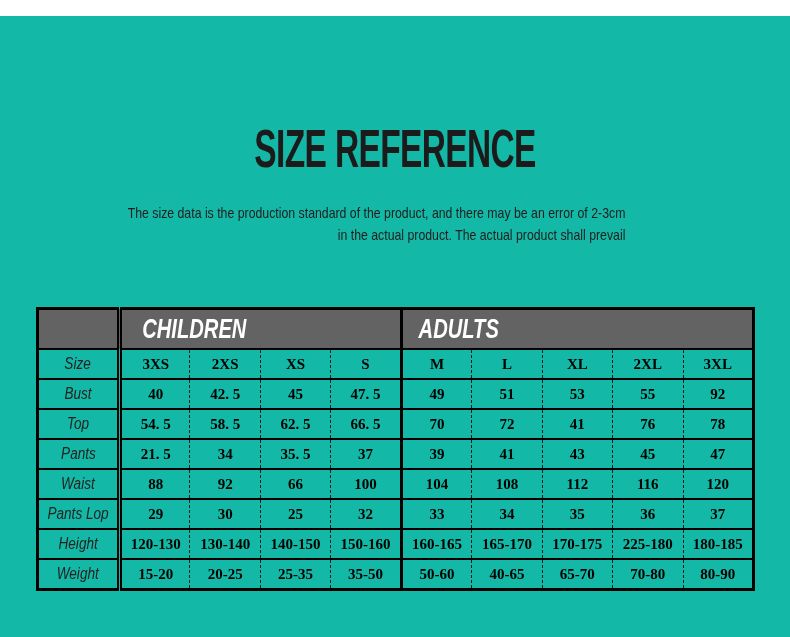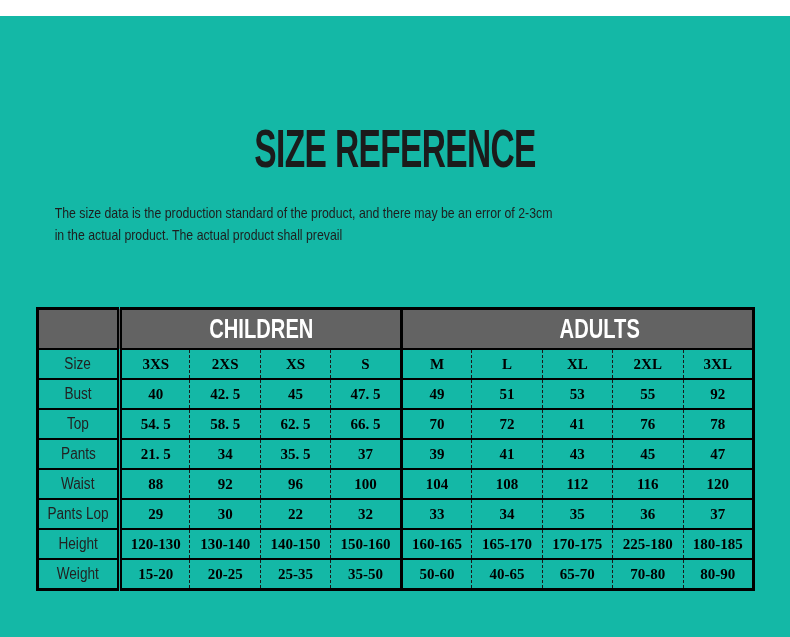--- a/index.html
+++ b/index.html
@@ -32,21 +32,21 @@
     transform: scaleX(0.62);
     transform-origin: center center;
   }
 
   
   .subtitle {
     position: absolute;
     top: 186px;
     left: 0;
     width: 680px;
-    text-align: left;
+    text-align: right;
   }
   .subtitle .cond-sub {
     display: inline-block;
     transform: scaleX(0.82);
     transform-origin: center top;
     font-size: 15px;
     line-height: 22px;
     color: #1e1e1e;
     white-space: nowrap;
   }
@@ -61,46 +61,48 @@
     table-layout: fixed;
     border: 3px solid #000;
   }
   col.label-col { width: 82px; }
 
   thead th {
     background: var(--header-bg, #636363);
     height: 38px;
     border-bottom: 2px solid #000;
     color: #ffffff;
-    text-align: center;
+    text-align: left;
     vertical-align: middle;
     padding: 0;
+    font-style: italic;
   }
   thead th .cond-group {
     display: inline-block;
     font-size: 28px;
     font-weight: 800;
     letter-spacing: 0px;
     transform: scaleX(0.72);
     transform-origin: center center;
     white-space: nowrap;
   }
   th.corner-cell { border-right: 5px double #000; }
-  th.group-adults { border-left: 3px solid #000; padding-left: 44px; }
+  th.group-adults { border-left: 3px solid #000; }
 
   tbody td {
     height: 28px;
     padding: 0;
     border-top: 2px solid #000;
     text-align: center;
     vertical-align: middle;
   }
   tbody td.row-label {
     border-right: 5px double #000;
     color: #222222;
+    font-style: italic;
   }
   tbody td.row-label .cond-label {
     display: inline-block;
     font-size: 16px;
     font-weight: 400;
     transform: scaleX(0.85);
     transform-origin: center center;
     white-space: nowrap;
   }
   tbody td.cell {
@@ -191,33 +193,33 @@
           <td class="cell adults-start">39</td>
           <td class="cell">41</td>
           <td class="cell">43</td>
           <td class="cell">45</td>
           <td class="cell">47</td>
         </tr>
         <tr>
           <td class="row-label"><span class="cond-label">Waist</span></td>
           <td class="cell">88</td>
           <td class="cell">92</td>
-          <td class="cell">96</td>
+          <td class="cell">66</td>
           <td class="cell">100</td>
           <td class="cell adults-start">104</td>
           <td class="cell">108</td>
           <td class="cell">112</td>
           <td class="cell">116</td>
           <td class="cell">120</td>
         </tr>
         <tr>
           <td class="row-label"><span class="cond-label">Pants Lop</span></td>
           <td class="cell">29</td>
           <td class="cell">30</td>
-          <td class="cell">22</td>
+          <td class="cell">25</td>
           <td class="cell">32</td>
           <td class="cell adults-start">33</td>
           <td class="cell">34</td>
           <td class="cell">35</td>
           <td class="cell">36</td>
           <td class="cell">37</td>
         </tr>
         <tr>
           <td class="row-label"><span class="cond-label">Height</span></td>
           <td class="cell">120-130</td>

